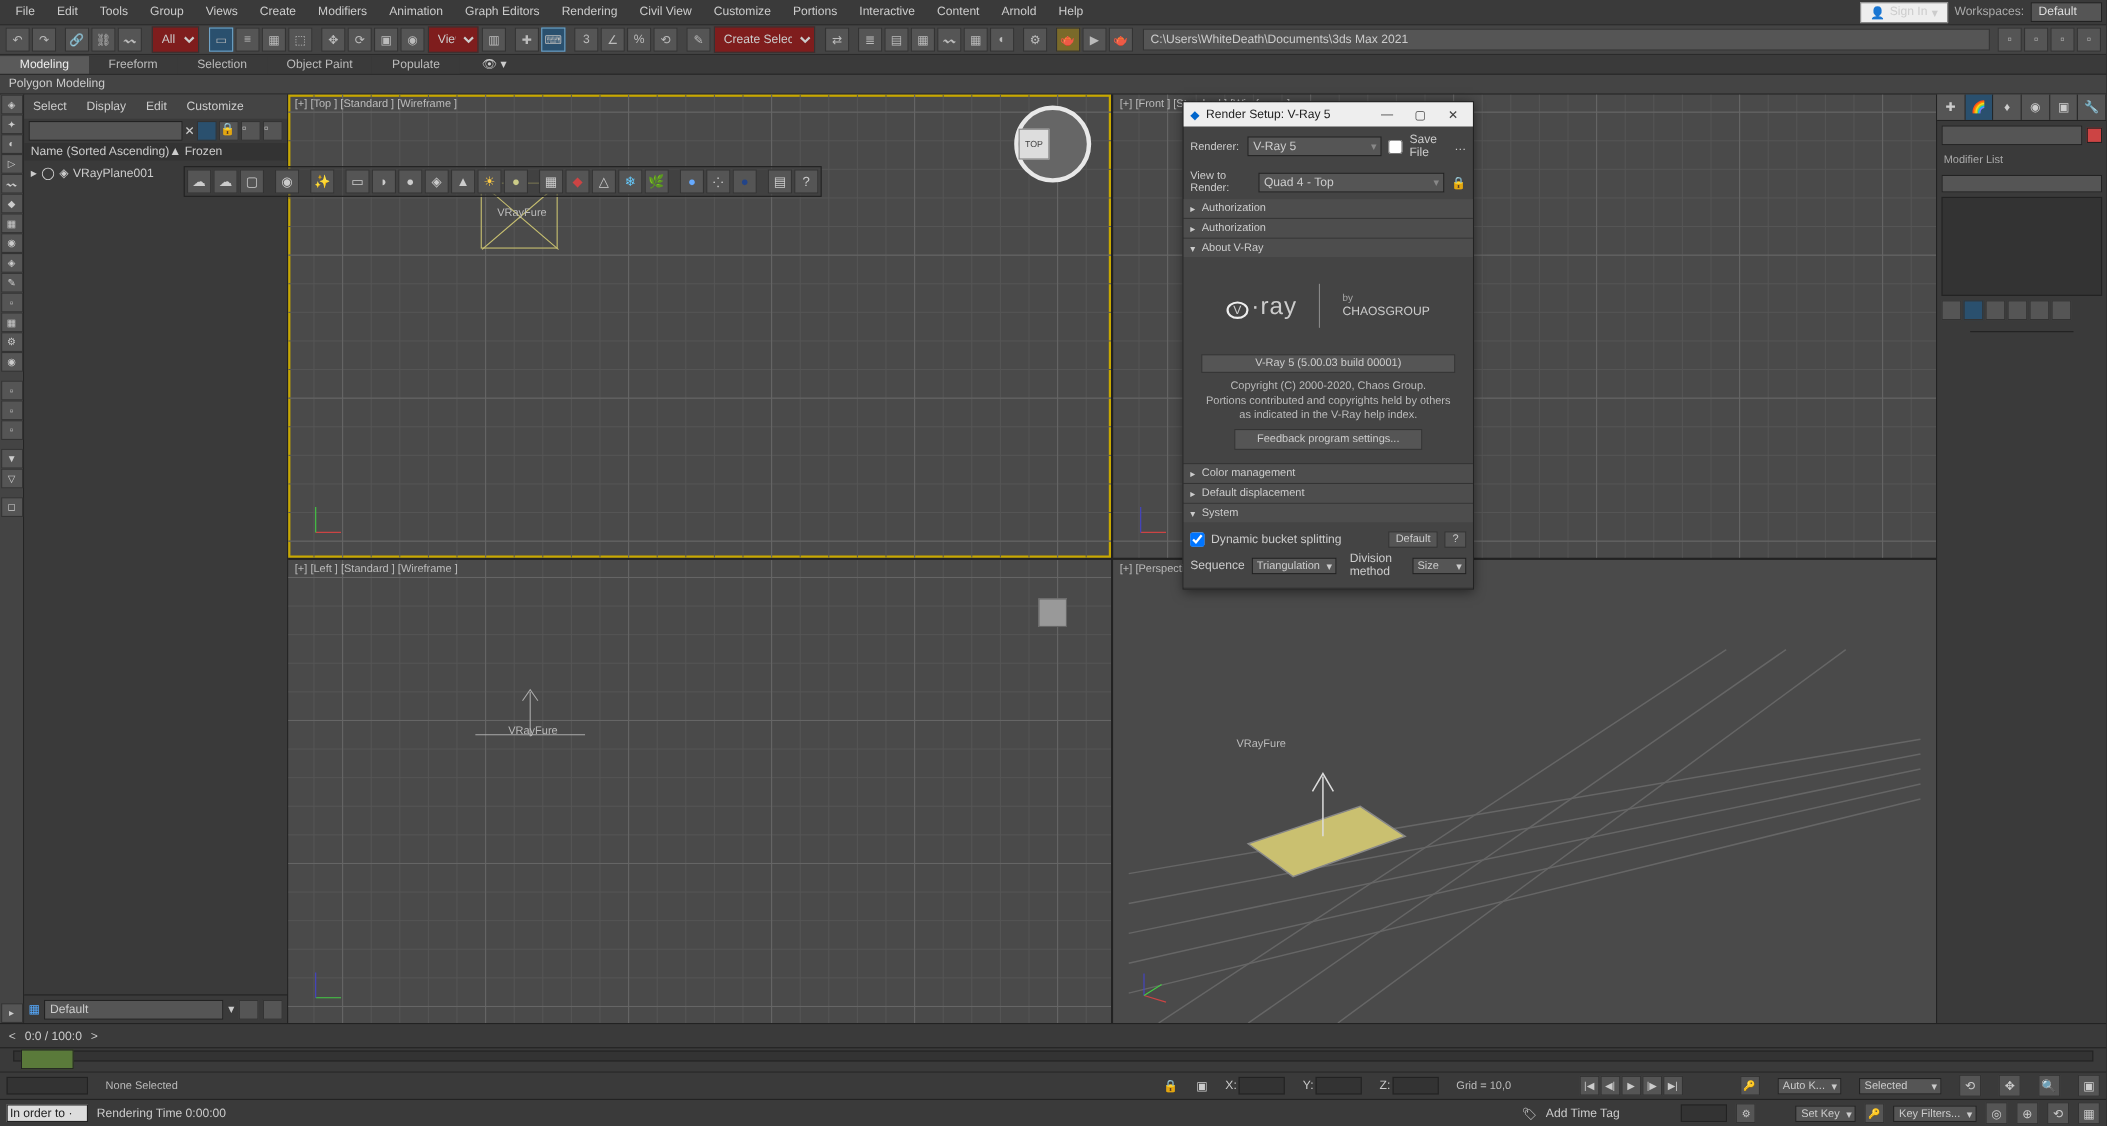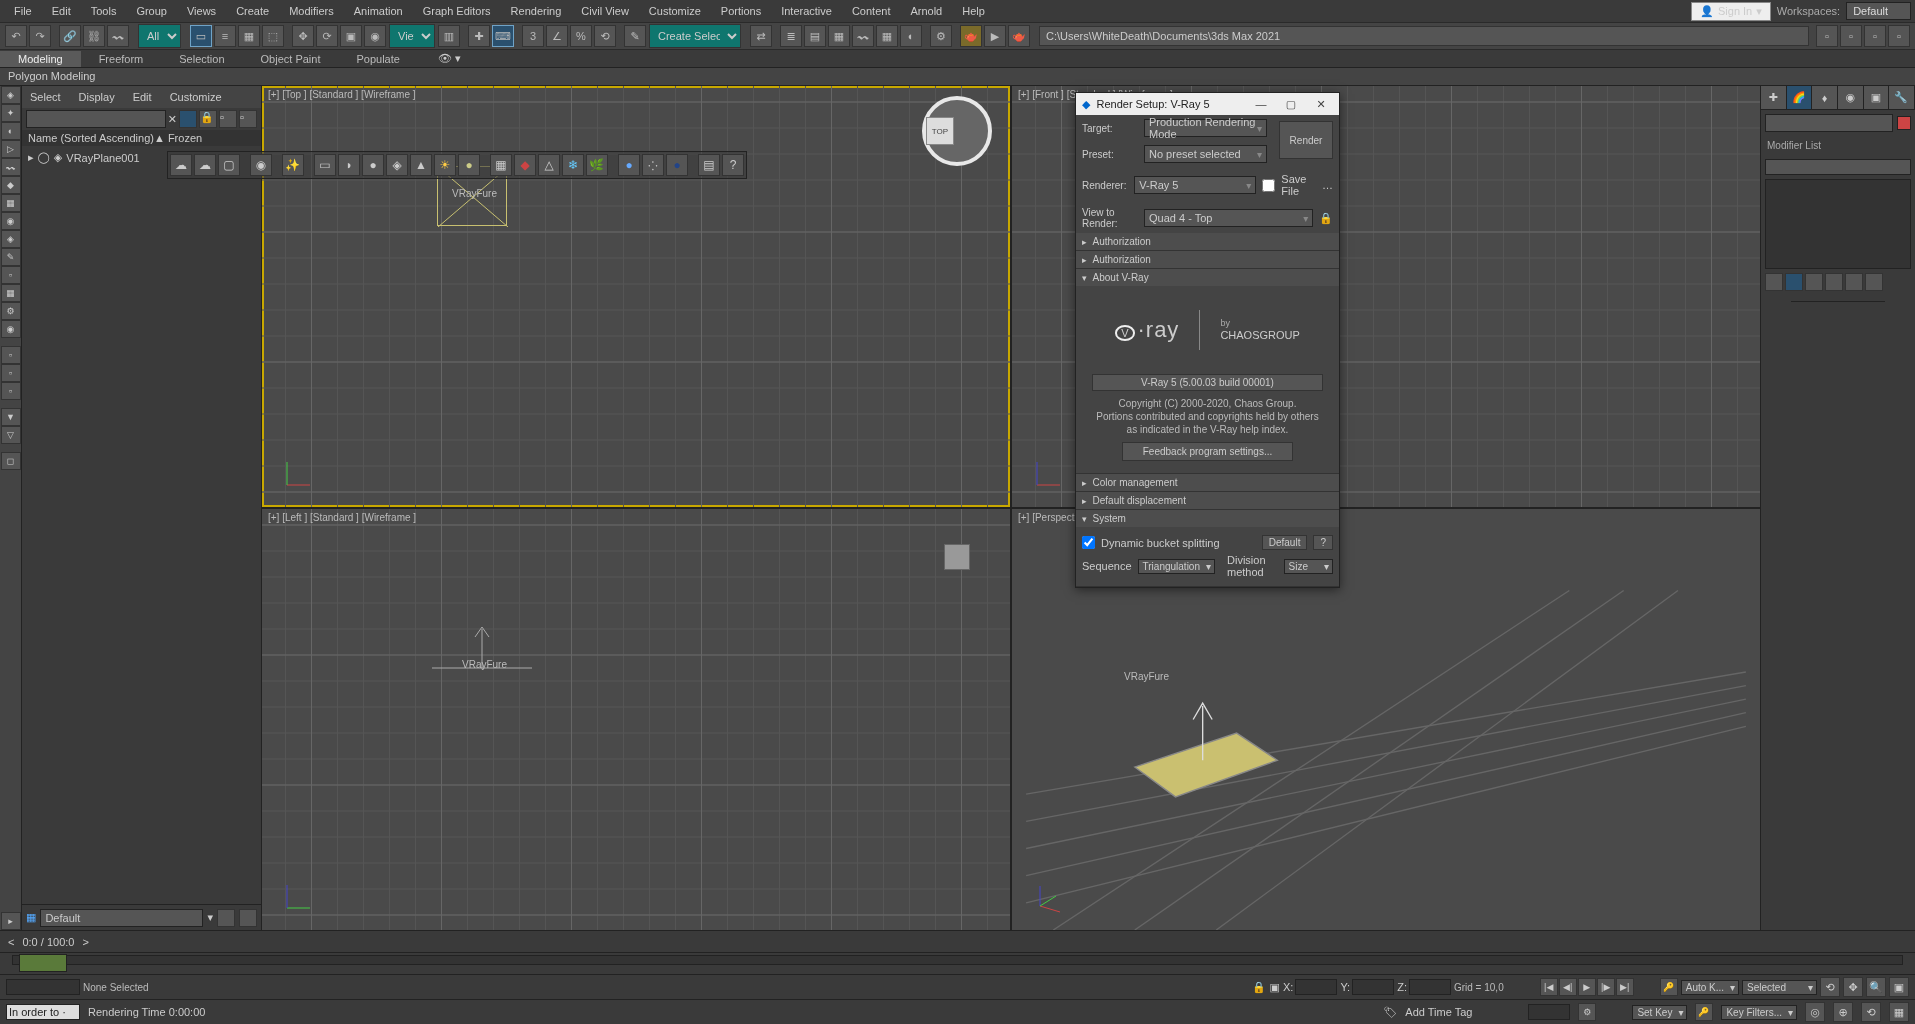--- a/index.html
+++ b/index.html
@@ -7,21 +7,21 @@
 .menubar{display:flex;background:#3a3a3a;height:22px;align-items:center;padding:0 4px}
 .menubar .menu-item{padding:3px 10px;cursor:default}
 .menubar .spacer{flex:1}
 .menubar .signin{background:#eee;color:#222;padding:2px 8px;display:flex;align-items:center;gap:4px;border:1px solid #888}
 .menubar .ws-label{margin:0 6px;color:#aaa}
 .menubar .ws-val{background:#555;color:#ddd;padding:2px 22px 2px 6px;border:1px solid #222}
 .toolbar{display:flex;background:#444;height:28px;align-items:center;padding:0 4px;border-top:1px solid #2a2a2a;border-bottom:1px solid #2a2a2a}
 .tbtn{width:22px;height:22px;margin:0 1px;background:#555;border:1px solid #333;display:flex;align-items:center;justify-content:center;color:#bbb}
 .tbtn.active{background:#2a506e;border-color:#6fa3c7}
 .tdiv{width:6px}
-.tsel{background:#0f766e;border:1px solid #333;color:#ccc;padding:2px 4px;height:24px;margin:0 2px}
+.tsel{background:#7f1d1d;border:1px solid #333;color:#ccc;padding:2px 4px;height:24px;margin:0 2px}
 .tpath{flex:1;background:#555;border:1px solid #333;color:#ccc;padding:2px 6px;height:20px;margin-left:8px}
 .ribbon{display:flex;background:#3a3a3a;height:18px;align-items:center;border-bottom:1px solid #222}
 .ribbon-tab{padding:2px 18px;background:#3a3a3a;color:#bbb}
 .ribbon-tab.active{background:#5a5a5a;color:#eee}
 .ribbon2{background:#444;height:18px;padding:2px 8px;border-bottom:1px solid #222;color:#ccc}
 .main{display:flex;height:calc(100% - 22px - 28px - 18px - 18px - 22px - 22px - 25px - 25px)}
 .vtoolbar{width:22px;background:#444;display:flex;flex-direction:column;border-right:1px solid #222}
 .vbtn{width:20px;height:18px;margin:0 auto;background:#555;border:1px solid #333;display:flex;align-items:center;justify-content:center;font-size:9px}
 .scene-panel{width:240px;background:#3a3a3a;display:flex;flex-direction:column;border-right:1px solid #222}
 .scene-tabs{display:flex;background:#444;height:22px;align-items:center;padding:0 4px;gap:10px}
@@ -83,21 +83,21 @@
 .chk-row{display:flex;align-items:center;gap:6px;padding:2px 0;font-size:10px}
 .small-sel{background:#555;border:1px solid #222;color:#ccc;font-size:10px;padding:1px 14px 1px 4px;position:relative}
 .small-sel::after{content:"▾";position:absolute;right:3px}
 .def-btn{background:#555;border:1px solid #333;padding:1px 6px;font-size:10px}
 .floatbar{position:absolute;left:165px;top:152px;display:flex;background:rgba(60,60,60,.6);border:1px solid #222;padding:2px;gap:2px;z-index:50}
 .fbtn{width:22px;height:22px;background:#555;border:1px solid #333;display:flex;align-items:center;justify-content:center;font-size:12px}
 .timebar{height:22px;background:#3a3a3a;display:flex;align-items:center;padding:0 8px;border-top:1px solid #222;gap:8px}
 .timeslider{flex:1;height:14px;background:#555;border:1px solid #222;position:relative}
 .timehandle{position:absolute;left:6px;top:-2px;width:48px;height:18px;background:#5a7a3a;border:1px solid #222}
 .ruler{height:22px;background:#3a3a3a;display:flex;align-items:center;padding:0 20px;border-top:1px solid #222;position:relative}
-.status{height:25px;background:#3a3a3a;display:flex;align-items:center;padding:0 6px;border-top:1px solid #222;gap:3px}
+.status{height:25px;background:#3a3a3a;display:flex;align-items:center;padding:0 6px;border-top:1px solid #222;gap:16px}
 .status input{background:#ccc;border:1px solid #222;height:16px;width:72px;color:#222;padding:0 2px}
 .status .txt{font-size:10px;color:#bbb}
 .status .spacer{flex:1}
 .coord{display:flex;align-items:center;gap:2px;font-size:10px}
 .coord input{width:42px;background:#333;color:#888}
 .playbtns{display:flex;gap:1px}
 .pbtn{width:18px;height:18px;background:#555;border:1px solid #333;display:flex;align-items:center;justify-content:center;font-size:9px}
 .status2{height:25px;background:#3a3a3a;display:flex;align-items:center;padding:0 6px;border-top:1px solid #222;gap:8px;font-size:10px}
 .navbtn{width:20px;height:20px;background:#555;border:1px solid #333;display:flex;align-items:center;justify-content:center}
 svg line{stroke-width:1}
@@ -409,39 +409,20 @@
 </div>
 
 <div class="render-dialog">
   <div class="dlg-title">
     <span style="color:#06c">◆</span>
     <span class="t">Render Setup: V-Ray 5</span>
     <span class="wbtn">—</span>
     <span class="wbtn">▢</span>
     <span class="wbtn">✕</span>
   </div>
-  <div style="display:flex">
-    <div style="flex:1">
-      <div class="dlg-row">
-        <div class="dlg-label">Target:</div>
-        <div class="dlg-select">
-            <span>Production Rendering Mode</span>
-          </div>
-      </div>
-      <div class="dlg-row">
-        <div class="dlg-label">Preset:</div>
-        <div class="dlg-select">
-            <span>No preset selected</span>
-          </div>
-      </div>
-    </div>
-    <div style="padding:6px">
-      <div class="dlg-render-btn">Render</div>
-    </div>
-  </div>
   <div class="dlg-row">
     <div class="dlg-label">Renderer:</div>
     <div class="dlg-select" style="flex:0 0 122px">
         <span>V-Ray 5</span>
       </div>
     <label class="chk-row">
         <input type="checkbox" style="">
         <span>Save File</span>
       </label>
     <span>…</span>

